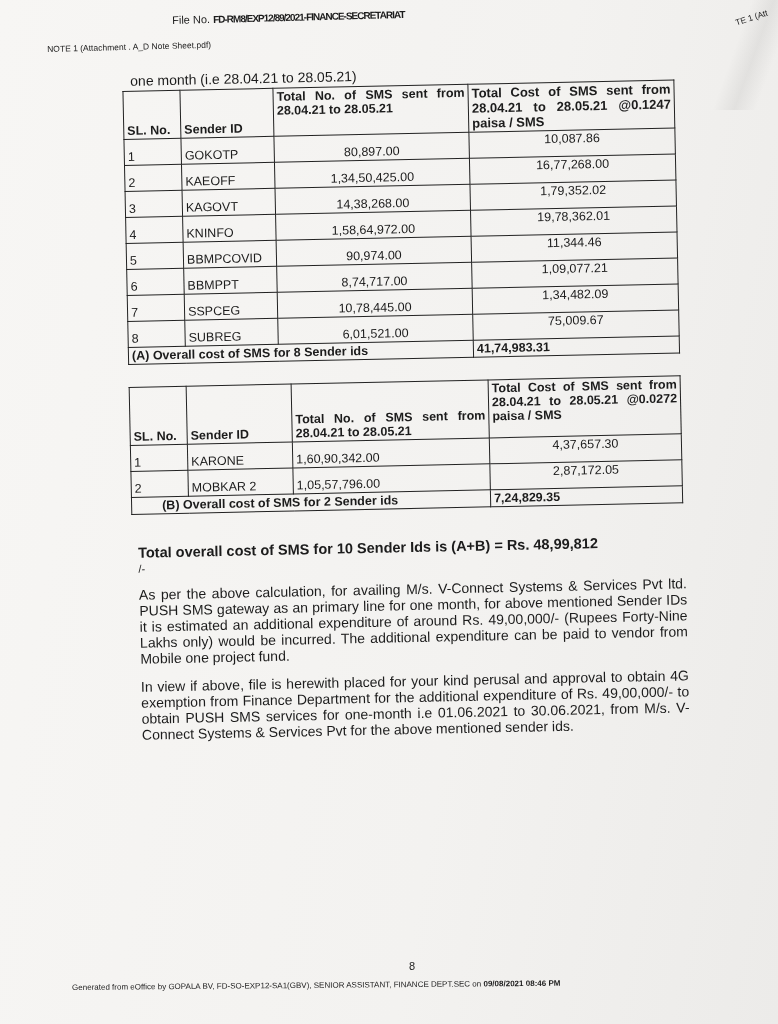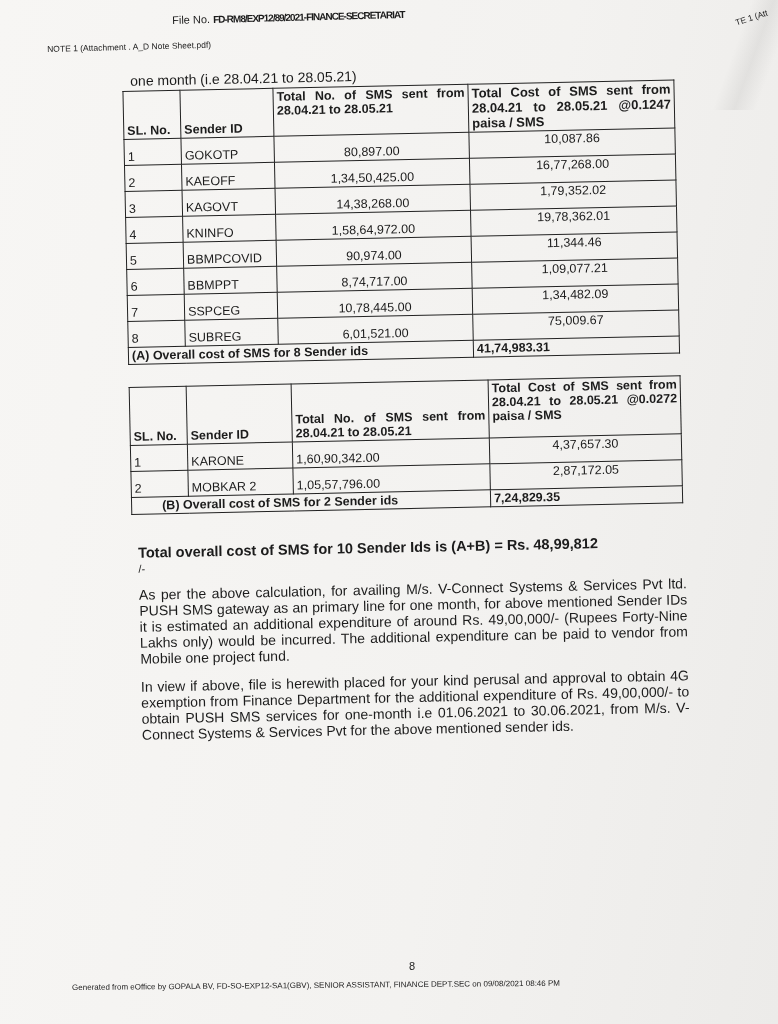--- a/index.html
+++ b/index.html
@@ -62,21 +62,21 @@
     font-size: 14px; line-height: 16px; margin: 12px 0 0 6px; width: 548px;
     text-align: justify;
   }
   .page-num {
     position: absolute; left: 409px; top: 960px; font-size: 11px;
   }
   .footer {
     position: absolute; left: 72px; top: 983px; font-size: 8px;
     transform: rotate(-0.5deg); transform-origin: left top; white-space: nowrap;
   }
-  .footer .ts { font-weight: normal; margin-top: 8px; }
+  .footer .ts { font-weight: bold; margin-top: 8px; }
 </style>
 </head>
 <body>
 
 <div class="page">
   <div class="edge-shadow"></div>
 
   <div class="file-no">
     <span>File No.</span>
     <span class="garbled">FD-RM8/EXP12/89/2021-FINANCE-SECRETARIAT</span>

